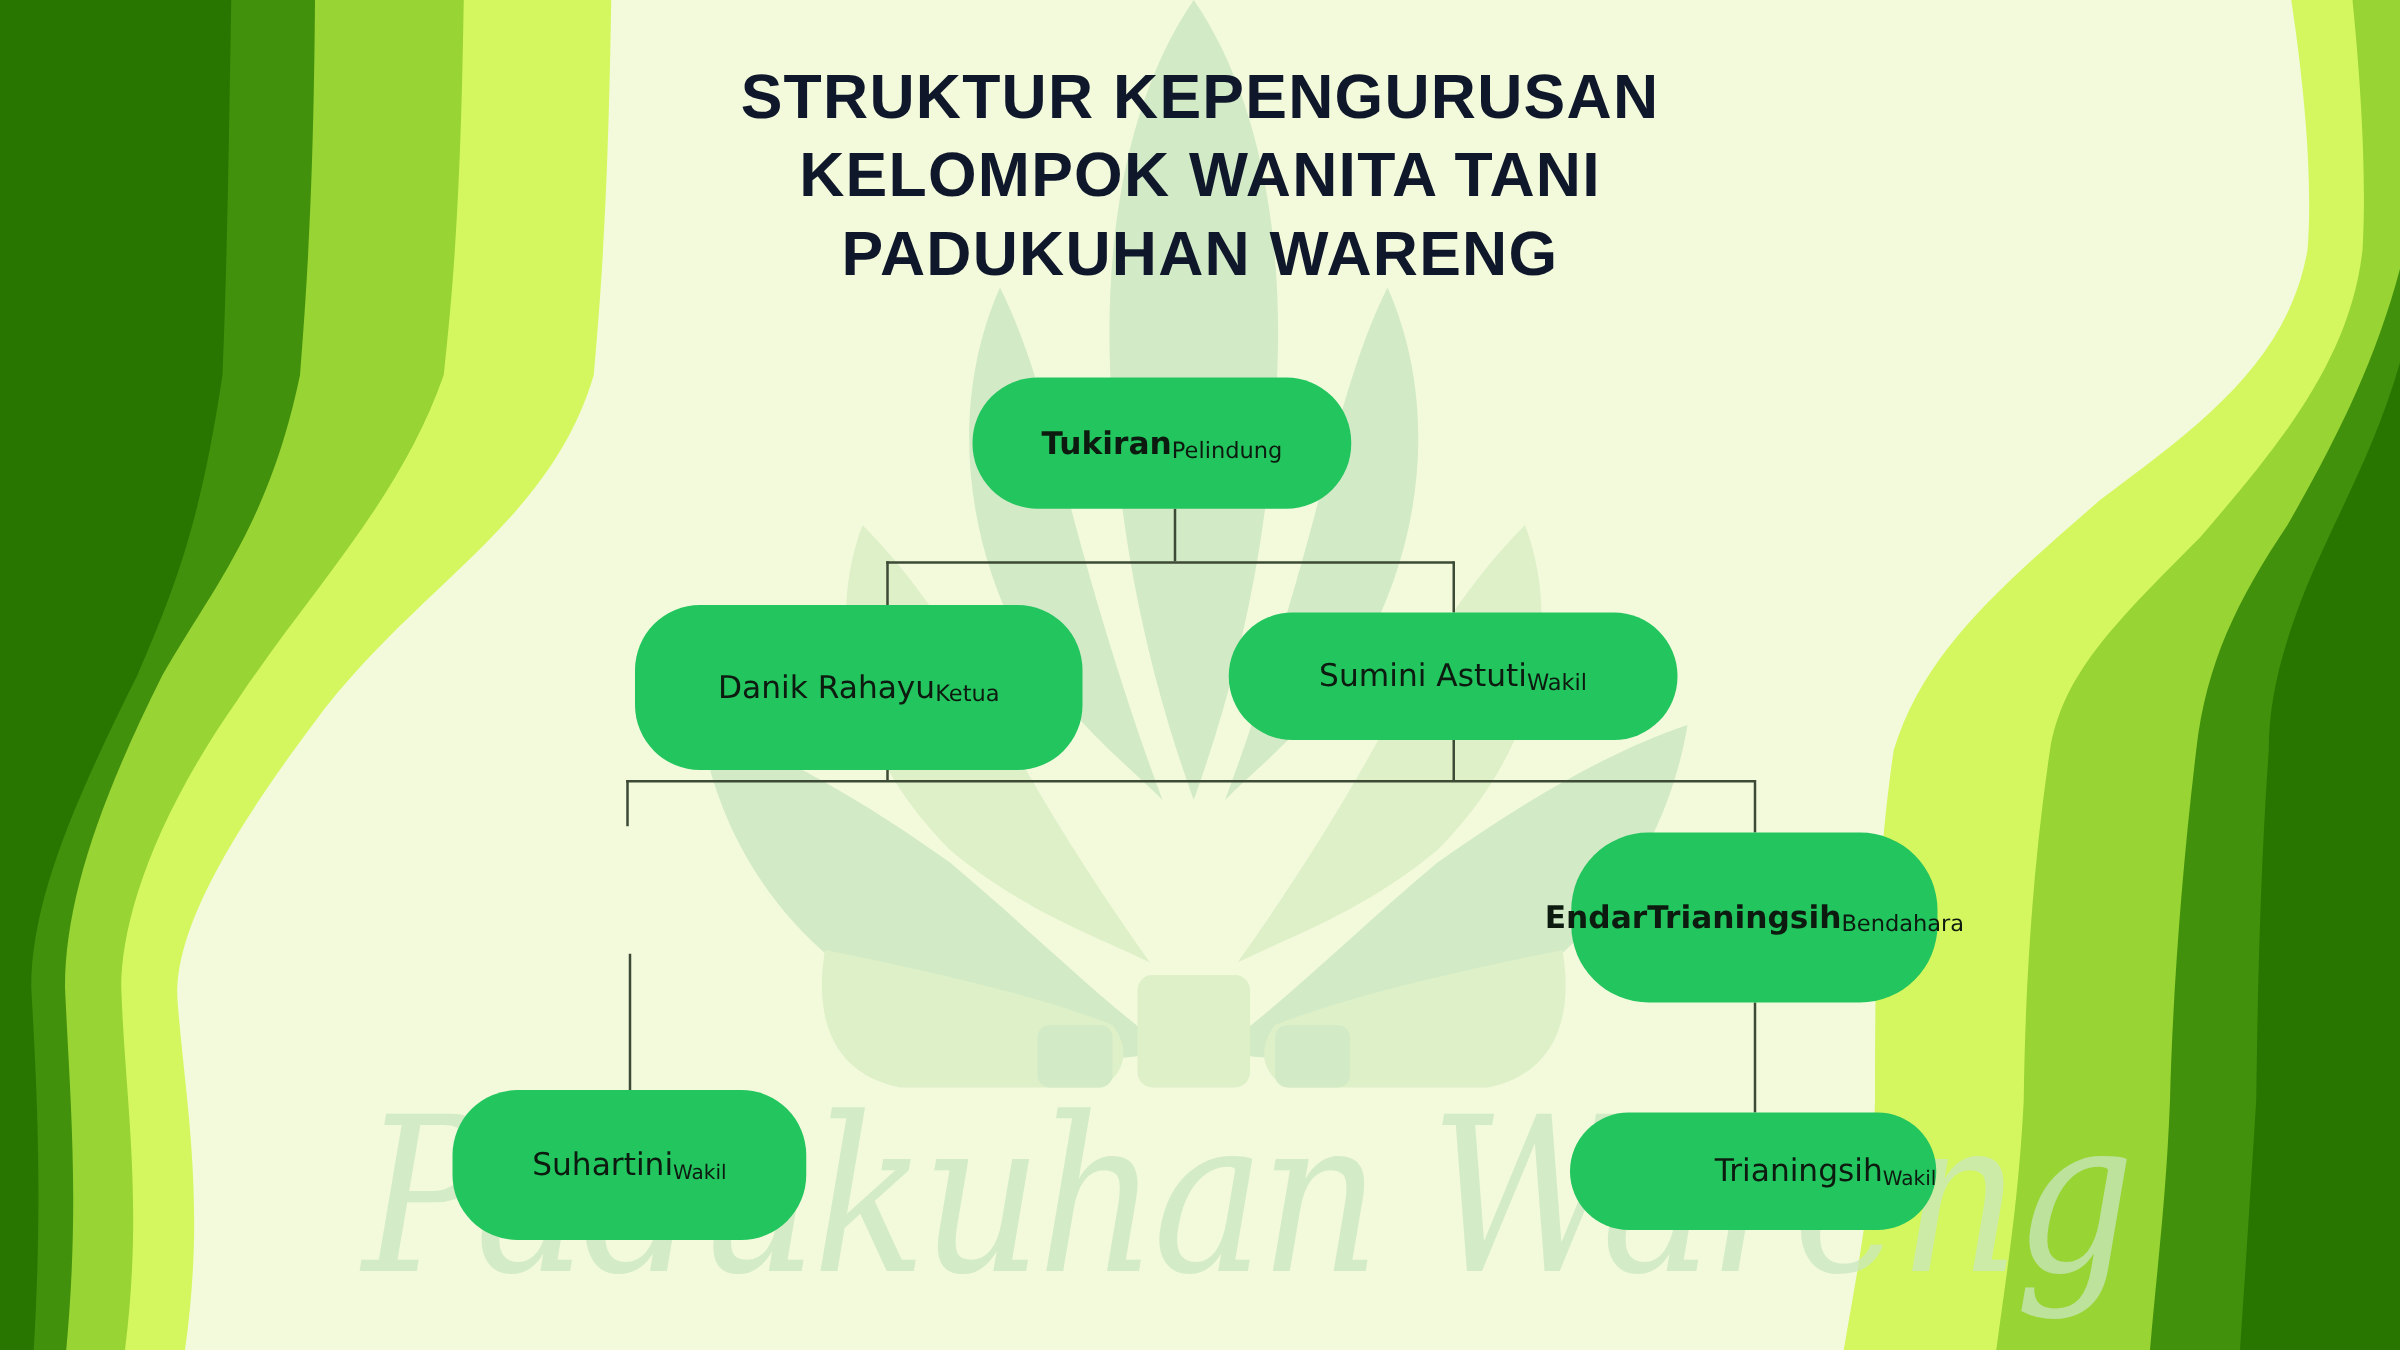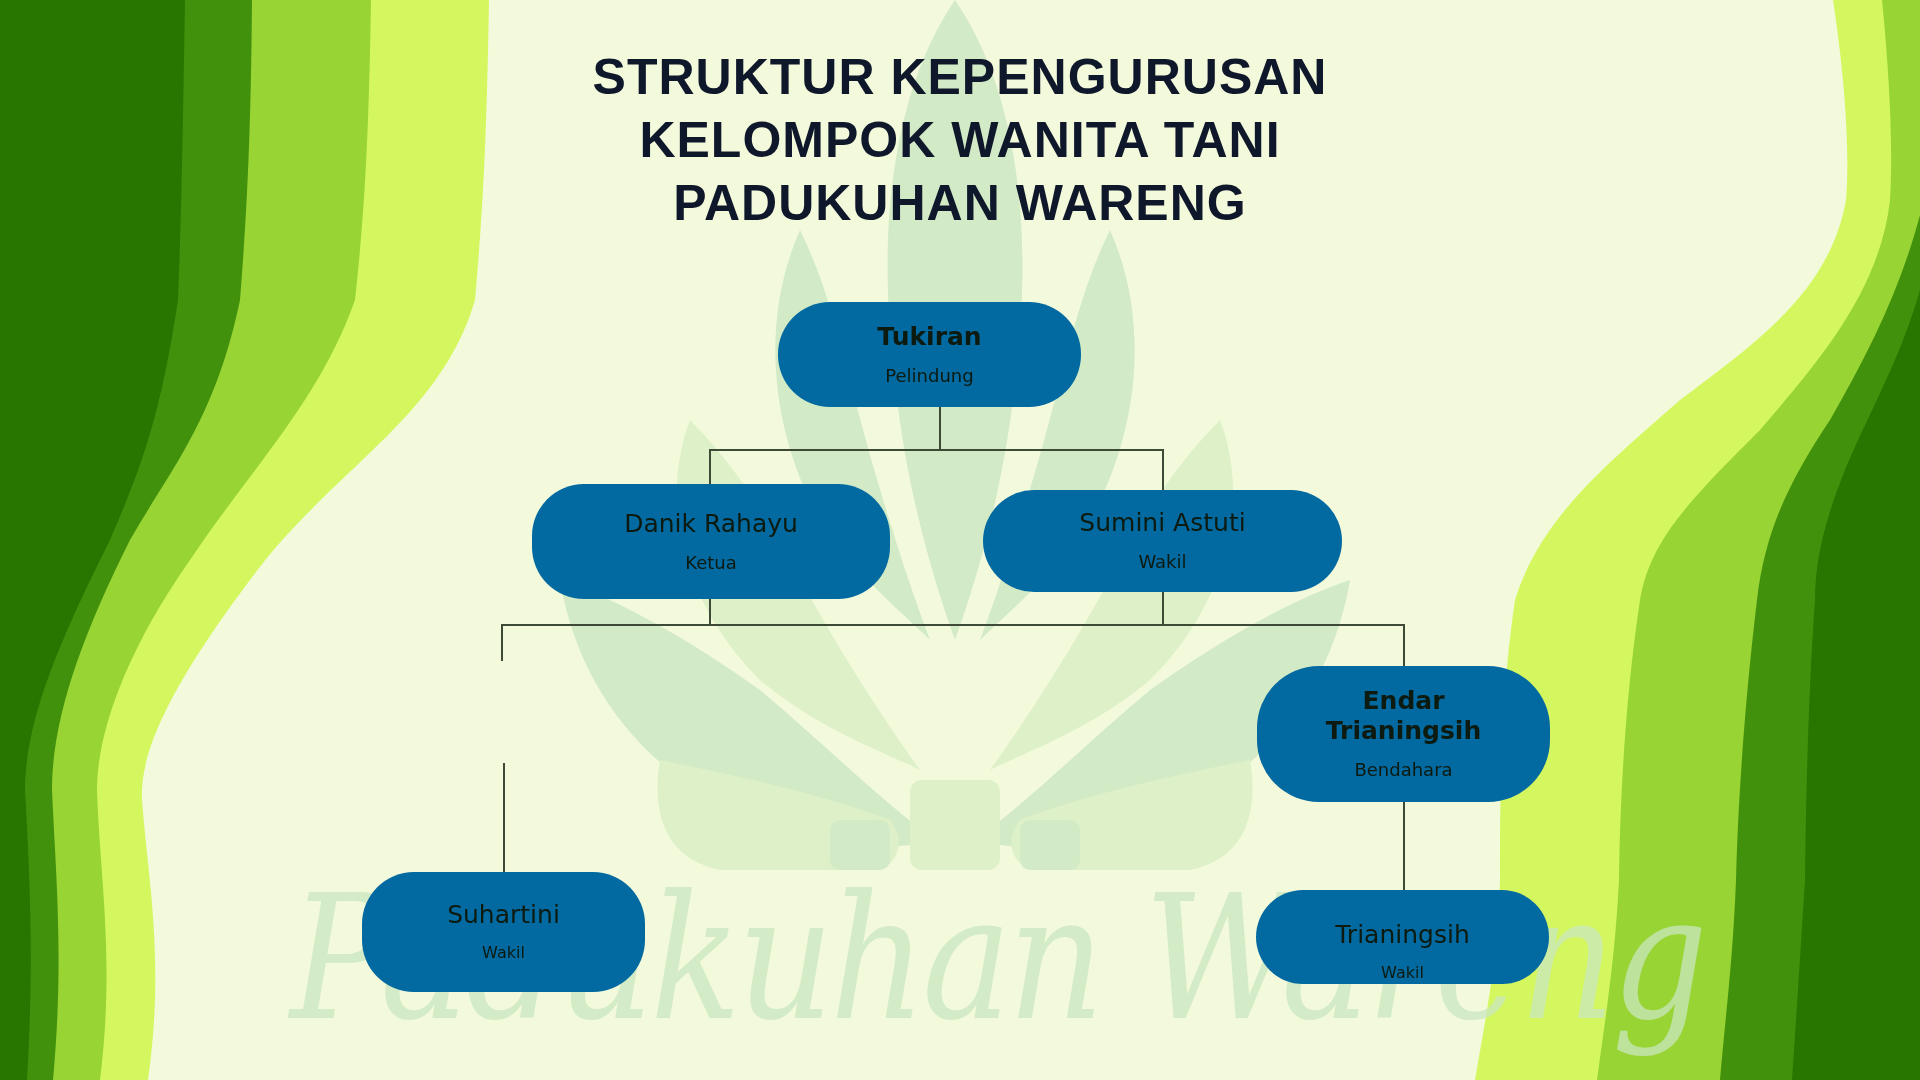--- a/index.html
+++ b/index.html
@@ -49,24 +49,23 @@
     line-height: 170px;
     color: #c9e7bf;
     opacity: 0.75;
     letter-spacing: -4px;
     white-space: nowrap;
     transform: scaleY(1.15);
     transform-origin: center top;
   }
   .node {
     position: absolute;
-    background: #0369a1;
+    background: #22c55e;
     border-radius: 52px;
     display: flex;
-    flex-direction: column;
     align-items: center;
     justify-content: center;
     text-align: center;
     color: #0b1a10;
     box-sizing: border-box;
   }
   .node .name {
     font-family: "DejaVu Sans", sans-serif;
     font-size: 25px;
     line-height: 30px;
@@ -154,21 +153,21 @@
 
     <div class="conn v" style="left:503px; top:763px; height:130px;"></div>
     <div class="conn v" style="left:1403px; top:802px; height:88px;"></div>
   </div>
 
   <div class="node" style="left:778px; top:302px; width:303px; height:105px;">
     <div class="name bold">Tukiran</div>
     <div class="role">Pelindung</div>
   </div>
 
-  <div class="node" style="left:532px; top:484px; width:358px; height:115px;">
+  <div class="node" style="left:508px; top:484px; width:358px; height:132px;">
     <div class="name">Danik Rahayu</div>
     <div class="role">Ketua</div>
   </div>
 
   <div class="node" style="left:983px; top:490px; width:359px; height:102px;">
     <div class="name">Sumini Astuti</div>
     <div class="role">Wakil</div>
   </div>
 
 

